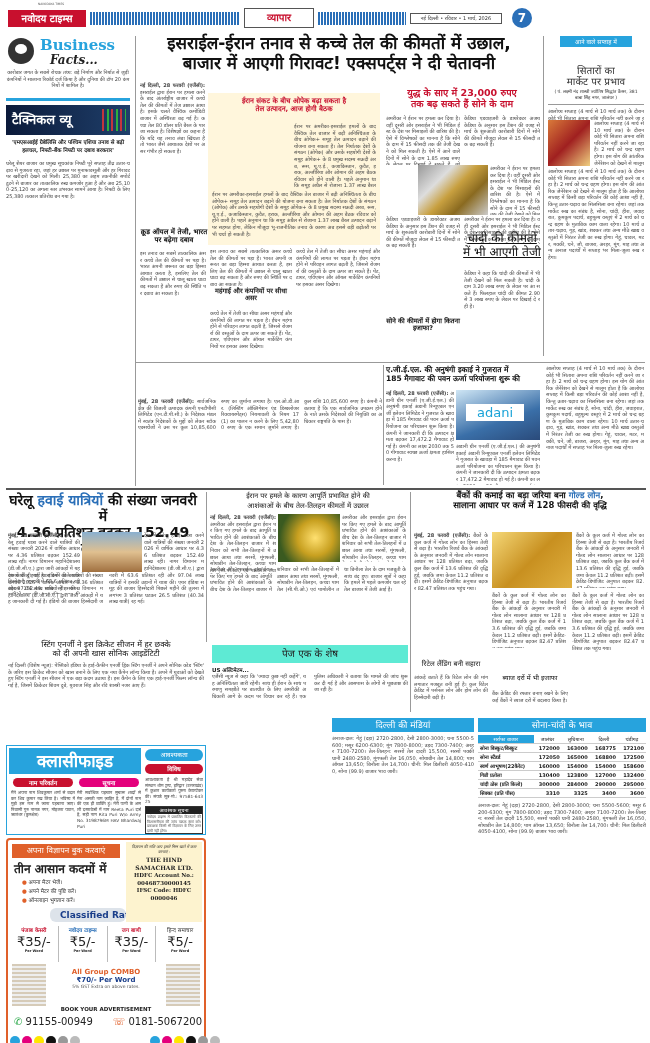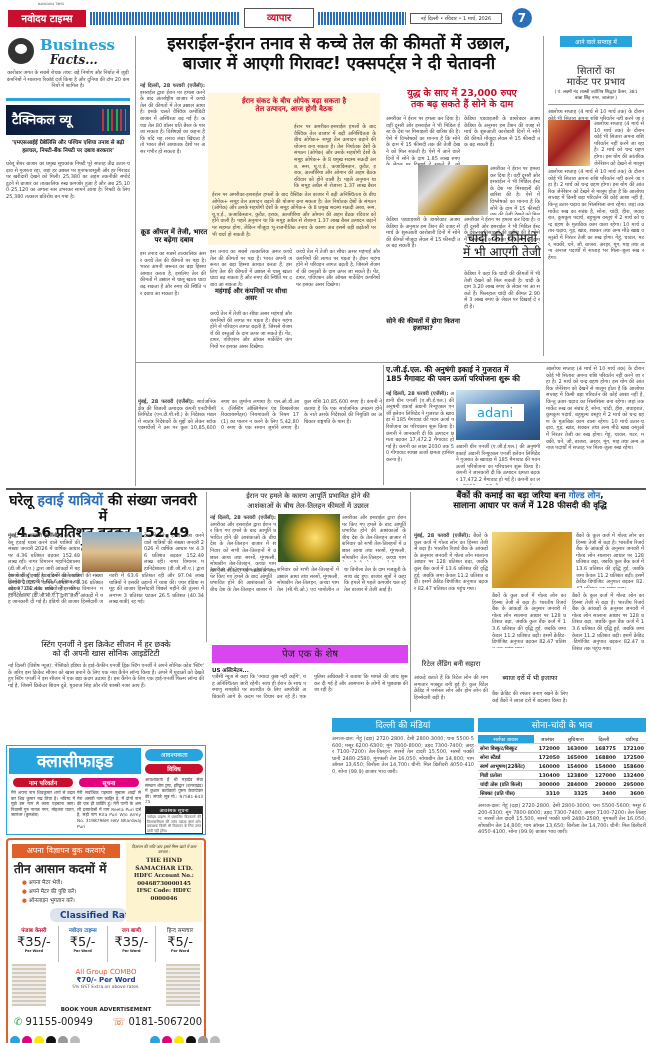--- a/index.html
+++ b/index.html
@@ -177,21 +177,21 @@
 <div class="abs txt" style="left:414px;top:674px;width:74px;height:36px;">आंकड़े बताते हैं कि रिटेल लोन की मांग लगातार मजबूत बनी हुई है। कुल रिटेल क्रेडिट में पर्सनल लोन और होम लोन की हिस्सेदारी बढ़ी है।</div>
 <div class="abs hl" style="left:490px;top:675px;width:80px;font-size:6.5px;font-weight:normal;">ब्याज दरों में भी इजाफा</div>
 <div class="abs txt" style="left:492px;top:690px;width:76px;height:20px;">बैंक क्रेडिट की रफ्तार बनाए रखने के लिए कई बैंकों ने ब्याज दरों में बदलाव किया है।</div>
 
 <div class="abs hl" style="left:6px;top:640px;width:200px;font-size:8px;font-weight:normal;">
   <div>स्टिंग एनर्जी ने इस क्रिकेट सीजन में हर छक्के</div>
   <div>को दी अपनी खास सोनिक आइडेंटिटी</div>
 </div>
 <div class="abs txt" style="left:8px;top:662px;width:196px;height:70px;">नई दिल्ली (विशेष न्यूज): पेप्सिको इंडिया के हाई-कैफीन एनर्जी ड्रिंक स्टिंग एनर्जी ने अपने सोनिक कोड 'स्टिंग' के जरिए इस क्रिकेट सीजन को खास बनाने के लिए एक नया कैंपेन लॉन्च किया है। अपने मैं युवाओं को देखते हुए स्टिंग एनर्जी ने इस सीजन में एक बड़ा कदम उठाया है। इस कैंपेन के लिए एक हाई-एनर्जी फिल्म लॉन्च की गई है, जिसमें क्रिकेटर शिवम दुबे, युवराज सिंह और रवि शास्त्री नजर आए हैं।</div>
 
-<div class="abs" style="left:212px;top:645px;width:196px;height:18px;background:#d946ef;text-align:center;font-size:10px;line-height:18px;color:#222;">पेज एक के शेष</div>
+<div class="abs" style="left:212px;top:645px;width:196px;height:18px;background:#5eead4;text-align:center;font-size:10px;line-height:18px;color:#222;">पेज एक के शेष</div>
 <div class="abs" style="left:212px;top:666px;width:196px;font-size:5.5px;font-weight:bold;">US अल्टिमेटम...</div>
 <div class="abs txt" style="left:212px;top:673px;width:196px;height:370px;column-count:2;column-gap:8px;">एजैंसी न्यूज से कहा कि 'ज्यादा कुछ नहीं कहेंगे', यह अनिश्चितता जारी रहेगी। साथ ही ईरान के साथ परमाणु समझौते पर बातचीत के लिए अमरीकी अधिकारी आगे के कदम पर विचार कर रहे हैं। एक पुलिस अधिकारी ने बताया कि मामले की जांच शुरू कर दी गई है और आसपास के लोगों से पूछताछ की जा रही है।</div>
 
 <div class="abs" style="left:332px;top:718px;width:142px;height:320px;">
   <div class="bluebar" style="height:14px;font-size:9px;line-height:14px;">दिल्ली की मंडियां</div>
   <div class="txt" style="margin-top:3px;height:300px;">अनाज-दाल: गेहूं (दड़ा) 2720-2800, देसी 2800-3000; चना 5500-5600; मसूर 6200-6300; मूंग 7800-8000; उड़द 7300-7400; अरहर 7100-7200। तेल-तिलहन: सरसों तेल दादरी 15,500, सरसों पक्की घानी 2480-2580, मूंगफली तेल 16,050, सोयाबीन तेल 14,800; पाम ऑयल 13,650; बिनौला तेल 14,700। चीनी: मिल डिलीवरी 4050-4100, सोना (99.9) बाजार भाव जारी।</div>
 </div>
 
 <div class="abs" style="left:478px;top:718px;width:168px;">
   <div class="bluebar" style="height:14px;font-size:9px;line-height:14px;">सोना-चांदी के भाव</div>
@@ -303,21 +303,21 @@
     </div>
     <div style="flex:1;text-align:center;">
       <div style="font-size:5.5px;color:#333;">हिन्द समाचार</div>
       <div style="font-size:13px;color:#222;">₹5/-</div>
       <div style="font-size:3.5px;font-weight:bold;">Per Word</div>
     </div>
   </div>
   <div class="abs" style="left:4px;top:124px;width:34px;height:42px;background:repeating-linear-gradient(0deg,#d6cbb8 0 2px,#eee 2px 4px);"></div>
   <div class="abs" style="left:158px;top:124px;width:34px;height:42px;background:repeating-linear-gradient(0deg,#d6cbb8 0 2px,#eee 2px 4px);"></div>
   <div class="abs" style="left:40px;top:128px;width:116px;text-align:center;">
-    <div style="font-size:7px;font-weight:normal;color:#e0602a;">All Group COMBO</div>
+    <div style="font-size:7px;font-weight:bold;color:#e0602a;">All Group COMBO</div>
     <div style="font-size:7px;font-weight:bold;color:#1a3e8a;">₹70/- Per Word</div>
     <div style="font-size:4.5px;color:#555;">5% GST Extra on above rates.</div>
   </div>
   <div class="abs" style="left:40px;top:166px;width:116px;text-align:center;font-size:5.5px;font-weight:bold;color:#222;">BOOK YOUR ADVERTISEMENT</div>
   <div class="abs" style="left:6px;top:176px;width:188px;display:flex;justify-content:space-between;font-size:10px;color:#222;">
     <span><span style="color:#2ba84a;">✆</span> <span>91155-00949</span></span>
     <span><span style="color:#e0602a;">☏</span> <span>0181-5067200</span></span>
   </div>
 </div>
 

